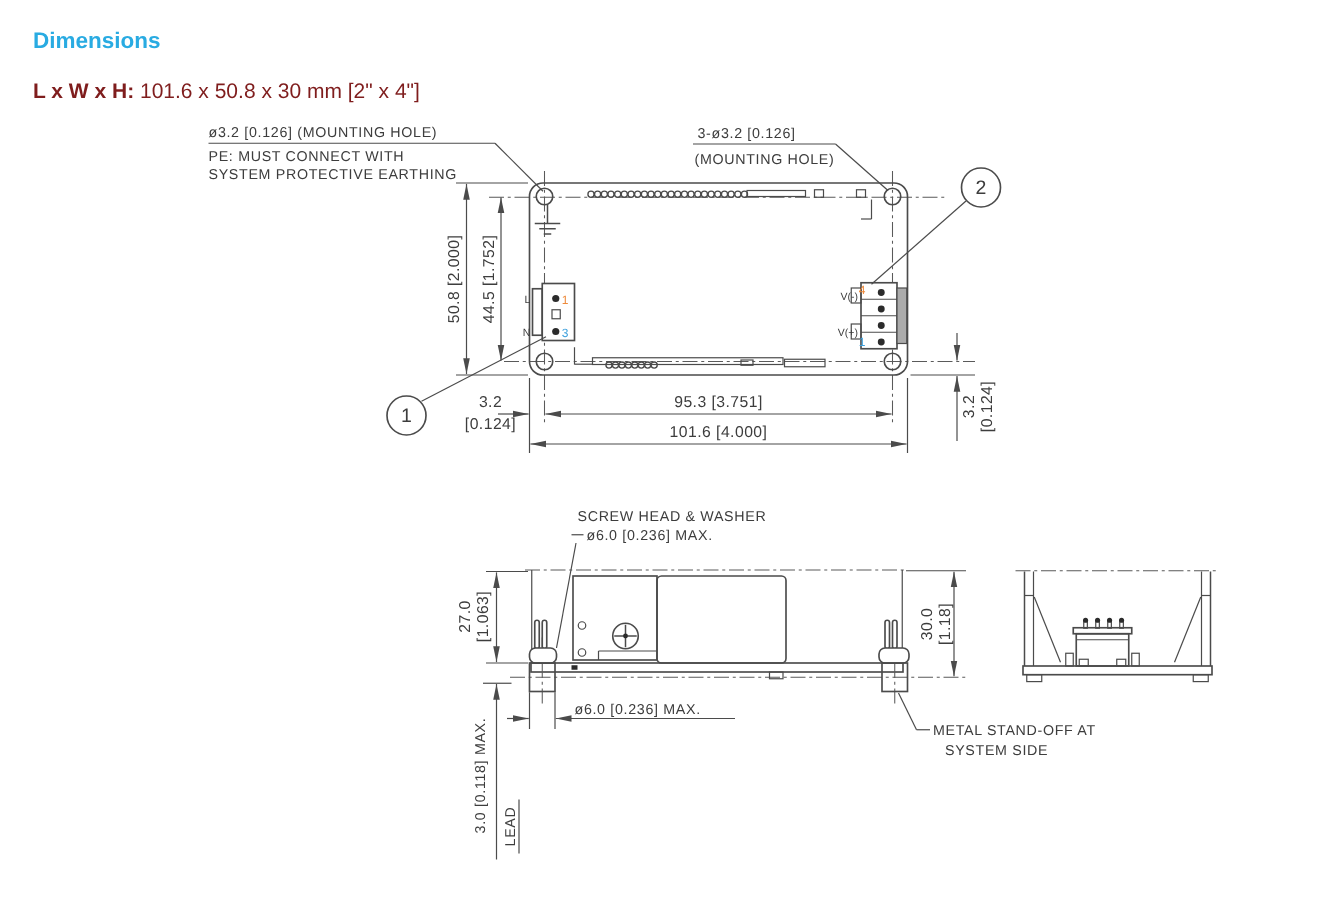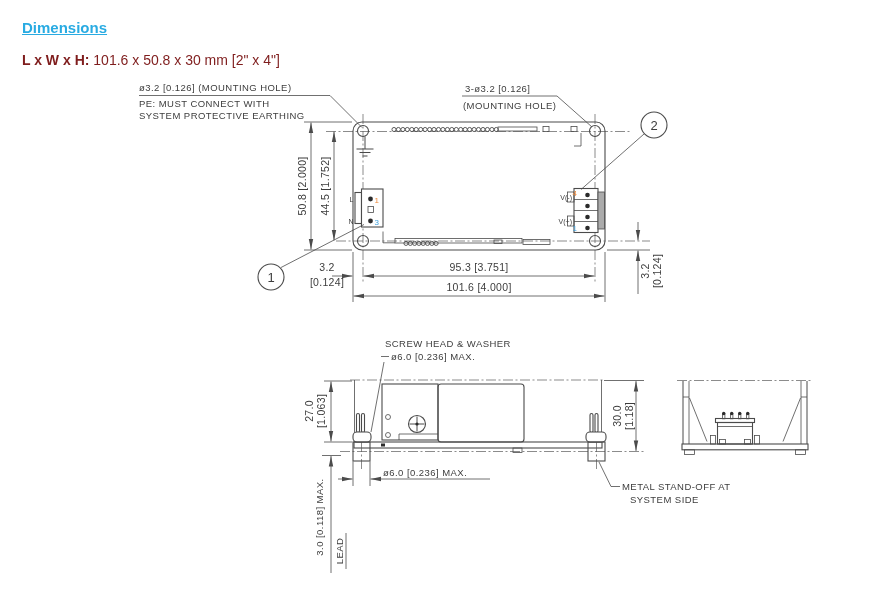--- a/index.html
+++ b/index.html
@@ -1,18 +1,18 @@
 <!DOCTYPE html>
 <html><head>
 <meta charset="utf-8">
 <style>
   html,body{margin:0;padding:0;background:#fff;}
   .stage{position:relative;width:882px;height:608px;background:#fff;overflow:hidden;
          font-family:"Liberation Sans",sans-serif;}
-  .title{position:absolute;left:22px;top:19px;font-weight:bold;font-size:15px;color:#29abe2;text-decoration:underline;}
+  .title{position:absolute;left:22px;top:19px;font-weight:bold;font-size:15px;color:#29abe2;}
   .subtitle{position:absolute;left:22px;top:52px;font-size:14px;color:#7f1d1d;}
   .subtitle .lbl{font-weight:bold;}
   svg text{font-family:"Liberation Sans",sans-serif;fill:#3d3d3d;}
   .t9{font-size:9.5px;letter-spacing:.45px;}
   .t10{font-size:10.5px;letter-spacing:.3px;}
   .t7{font-size:7px;}
   .t8{font-size:8px;}
   .t13{font-size:13px;}
   .mid{text-anchor:middle;}
   .end{text-anchor:end;}

